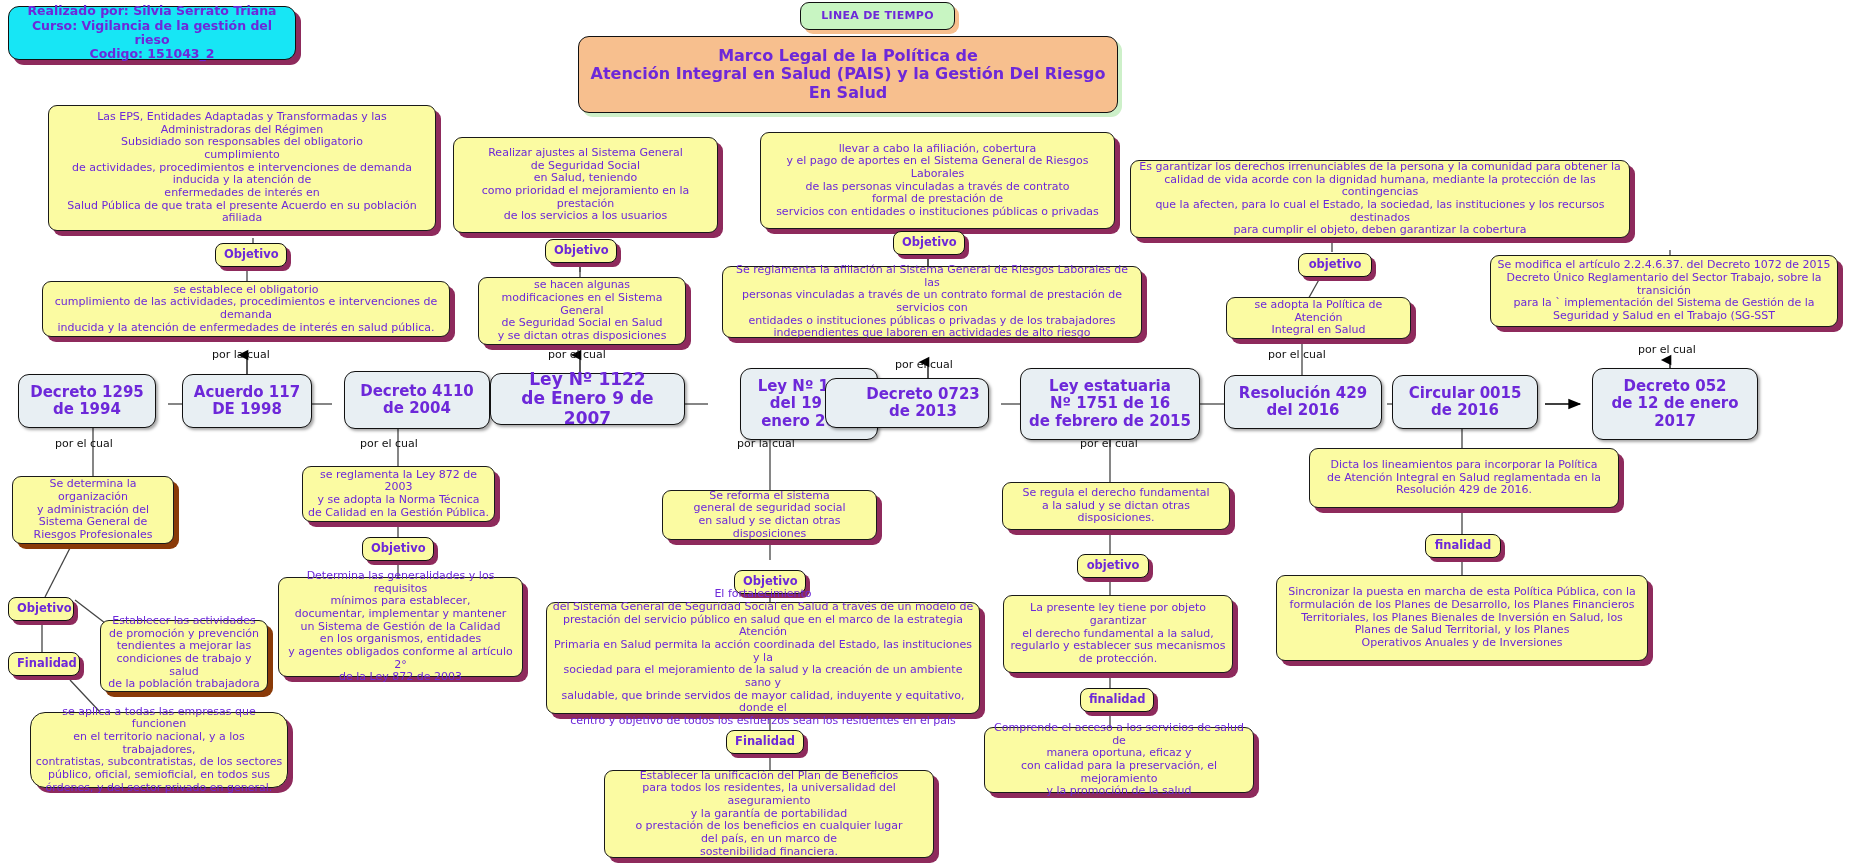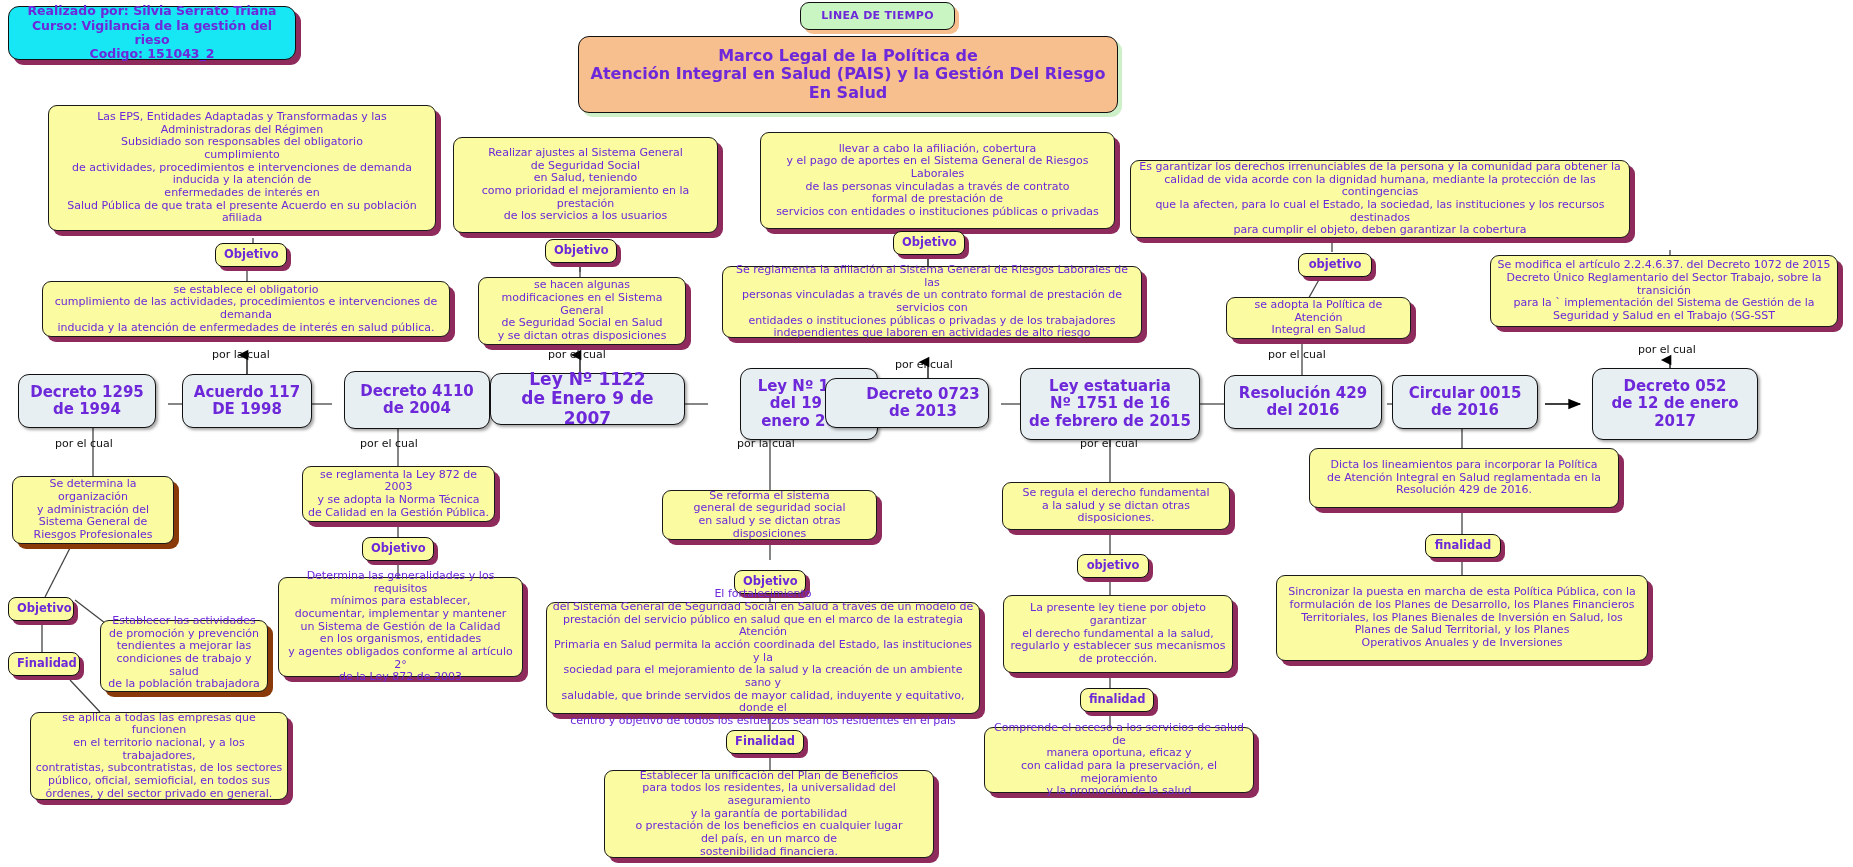--- a/index.html
+++ b/index.html
@@ -306,21 +306,21 @@
   <div class="node yellow brown" style="left:100px;top:620px;width:168px;height:72px;align-items:flex-end;">
     <span class="txt">Establecer las actividades
 de promoción y prevención
 tendientes a mejorar las
 condiciones de  trabajo y salud
 de la población trabajadora</span>
   </div>
   <div class="node pill" style="left:8px;top:652px;width:72px;height:24px;">
     <span class="txt">Finalidad</span>
   </div>
-  <div class="node yellow" style="left:30px;top:712px;width:258px;height:88px;">
+  <div class="node yellow" style="left:30px;top:712px;width:258px;height:76px;border-radius:15px;">
     <span class="txt">se aplica a todas las empresas  que funcionen
 en el territorio  nacional, y a los trabajadores,
 contratistas,  subcontratistas,  de los sectores
 público, oficial, semioficial,  en todos sus
 órdenes, y del  sector privado en general.</span>
   </div>
 
   <div class="node yellow" style="left:302px;top:466px;width:193px;height:56px;justify-content:center;">
     <span class="txt">se reglamenta la Ley 872 de 2003
 y se adopta la Norma Técnica

